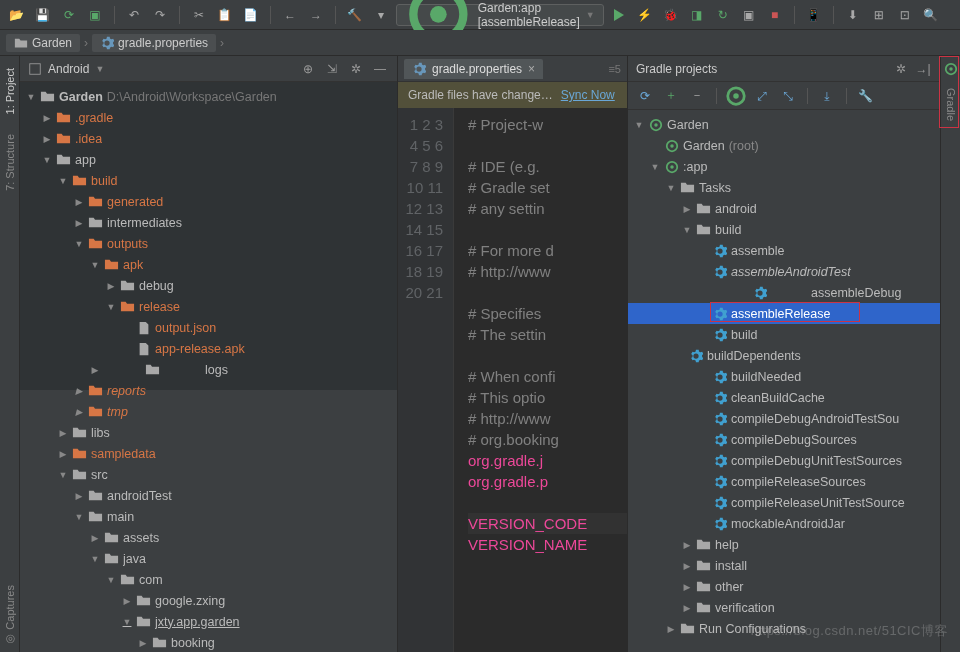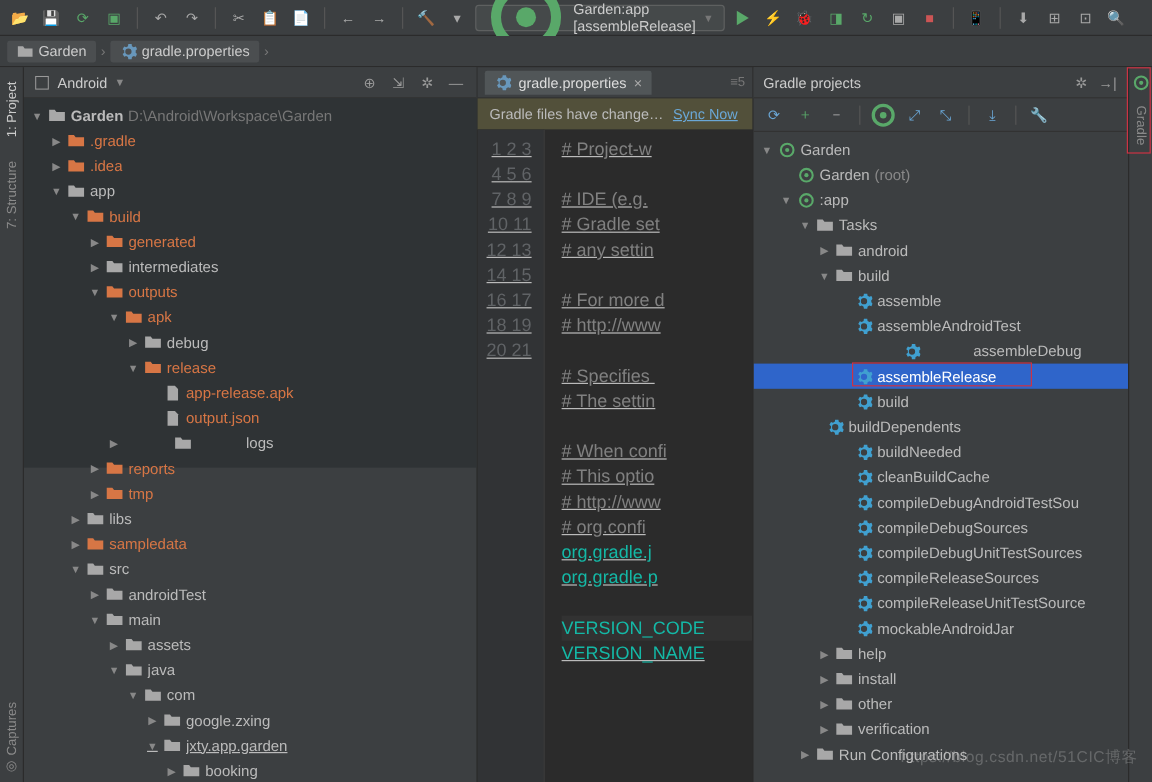--- a/index.html
+++ b/index.html
@@ -49,25 +49,25 @@
   
   .editor { flex:1; display:flex; flex-direction:column; min-width:0; background:#2b2b2b; border-right:1px solid #2b2b2b; }
   .editor-tabs { height:26px; background:#3c3f41; display:flex; align-items:center; padding-left:6px; border-bottom:1px solid #323232; }
   .tab { display:flex; align-items:center; gap:6px; padding:3px 8px; background:#515658; color:#ddd; border-radius:2px 2px 0 0; }
   .tab svg { width:14px;height:14px; }
   .tab .close { color:#aaa; }
   .editor-tabs .spacer { flex:1; }
   .editor-tabs .mini { color:#777; margin-right:6px; font-size:11px; }
   .notice { height:26px; background:#52503a; color:#bbb; display:flex; align-items:center; padding:0 10px; gap:8px; font-size:12px; overflow:hidden; white-space:nowrap; }
   .notice a { color:#6aa7d6; cursor:pointer; text-decoration:underline; }
-  .code { flex:1; display:flex; font-family:Consolas,Menlo,monospace; font-size:15px; line-height:21px; background:#2b2b2b; overflow:hidden;text-decoration:underline; }
+  .code { flex:1; display:flex; font-family:Consolas,Menlo,monospace; font-size:15px; line-height:21px; background:#2b2b2b; overflow:hidden; }
   .lineno { width:56px; text-align:right; padding:6px 10px 6px 4px; color:#606366; background:#313335; border-right:1px solid #3a3a3a; }
   .codelines { flex:1; padding:6px 0 6px 14px; color:#a9b7c6; white-space:pre; overflow:hidden; }
   .codelines .c { color:#808080; }
-  .codelines .k { color:#14b8a6; }
+  .codelines .k { color:#ec4899; }
   .codelines .hl { background:#323232; display:inline-block; width:100%; }
 
   
   .gradle-panel { width:312px; display:flex; flex-direction:column; background:#3c3f41; }
   .gradle-panel .panel-hdr { justify-content:space-between; }
   .gradle-tb { height:28px; display:flex; align-items:center; padding:0 6px; gap:4px; border-bottom:1px solid #323232; }
   .gradle-tb .btn { width:22px;height:22px; display:flex;align-items:center;justify-content:center; color:#a9a9a9; }
   .gradle-tb .btn.green { color:#59a869; }
   .gradle-tb .sep { width:1px;height:16px;background:#555;margin:0 4px; }
   .gradle-tree { flex:1; overflow:auto; padding:4px 0; font-size:12.5px; }
@@ -301,50 +301,50 @@
             </span>
             <span class="name orange">release</span>
           </div>
           <div class="row sel" style="padding-left: 102px;">
             <span class="arrow none"></span>
             <span class="ficon">
               <svg viewBox="0 0 16 16" width="14" height="14">
                 <use href="#i-file"></use>
               </svg>
             </span>
+            <span class="name orange">output.json</span>
+          </div>
+          <div class="row sel" style="padding-left: 102px;">
+            <span class="arrow none"></span>
+            <span class="ficon">
+              <svg viewBox="0 0 16 16" width="14" height="14">
+                <use href="#i-file"></use>
+              </svg>
+            </span>
             <span class="name orange">app-release.apk</span>
           </div>
-          <div class="row sel" style="padding-left: 102px;">
-            <span class="arrow none"></span>
-            <span class="ficon">
-              <svg viewBox="0 0 16 16" width="14" height="14">
-                <use href="#i-file"></use>
-              </svg>
-            </span>
-            <span class="name orange">output.json</span>
-          </div>
           <div class="row sel" style="padding-left: 70px; gap: 45px;">
             <span class="arrow closed"></span>
             <span class="ficon">
               <svg viewBox="0 0 16 16" width="15" height="15">
                 <use href="#i-folder" fill="#a8a8a8"></use>
               </svg>
             </span>
             <span class="name">logs</span>
           </div>
-          <div class="row" style="padding-left: 54px;">
+          <div class="row" style="padding-left: 54px; font-style: italic;">
             <span class="arrow closed"></span>
             <span class="ficon">
               <svg viewBox="0 0 16 16" width="15" height="15">
                 <use href="#i-folder" fill="#d77645"></use>
               </svg>
             </span>
             <span class="name orange">reports</span>
           </div>
-          <div class="row" style="padding-left: 54px;">
+          <div class="row" style="padding-left: 54px; font-style: italic;">
             <span class="arrow closed"></span>
             <span class="ficon">
               <svg viewBox="0 0 16 16" width="15" height="15">
                 <use href="#i-folder" fill="#d77645"></use>
               </svg>
             </span>
             <span class="name orange">tmp</span>
           </div>
           <div class="row" style="padding-left: 38px;">
             <span class="arrow closed"></span>
@@ -495,21 +495,21 @@
 
 <span class="c"># For more d</span>
 <span class="c"># http://www</span>
 
 <span class="c"># Specifies </span>
 <span class="c"># The settin</span>
 
 <span class="c"># When confi</span>
 <span class="c"># This optio</span>
 <span class="c"># http://www</span>
-<span class="c"># org.confi</span>
+<span class="c"># org.booking</span>
 <span class="k">org.gradle.j</span>
 <span class="k">org.gradle.p</span>
 
 <span class="hl"><span class="k">VERSION_CODE</span></span>
 <span class="k">VERSION_NAME</span>
 </div>
       </div>
     </div>
 
     <div class="gradle-panel" style="position:relative">
@@ -595,21 +595,21 @@
           </div>
           <div class="grow" style="padding-left: 70px;">
             <span class="arrow none"></span>
             <span class="gi gear">
               <svg viewBox="0 0 16 16" width="14" height="14">
                 <use href="#i-gear" fill="#40a0d0"></use>
               </svg>
             </span>
             <span>assemble</span>
           </div>
-          <div class="grow" style="padding-left: 70px;">
+          <div class="grow" style="padding-left: 70px; font-style: italic;">
             <span class="arrow none"></span>
             <span class="gi gear">
               <svg viewBox="0 0 16 16" width="14" height="14">
                 <use href="#i-gear" fill="#40a0d0"></use>
               </svg>
             </span>
             <span>assembleAndroidTest</span>
           </div>
           <div class="grow" style="padding-left: 70px; gap: 44px;">
             <span class="arrow none"></span>

